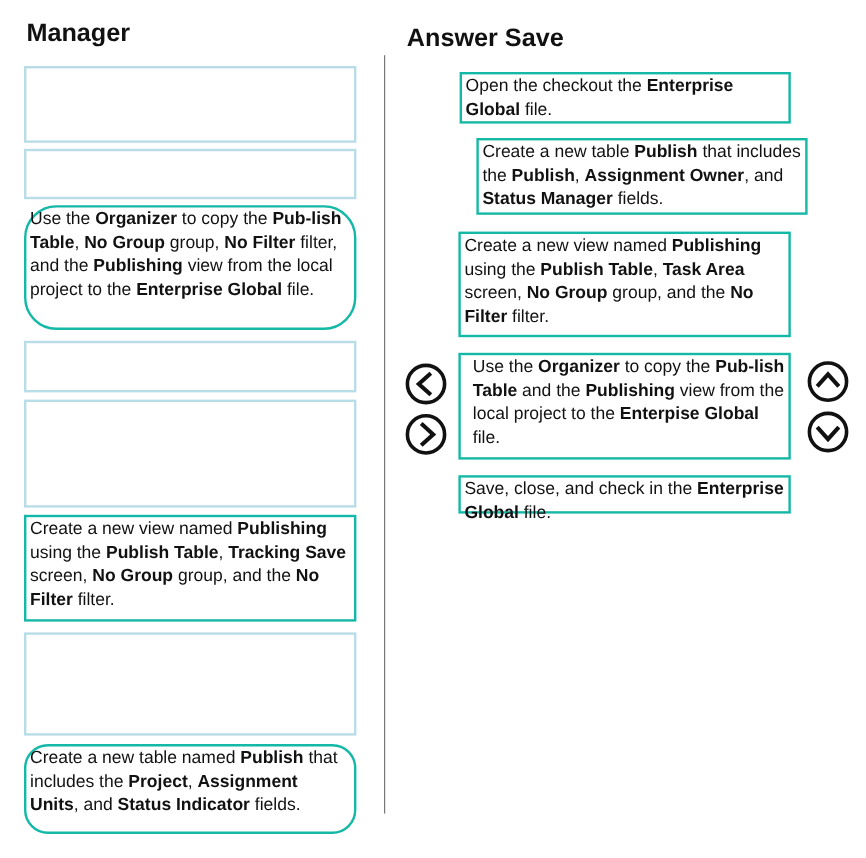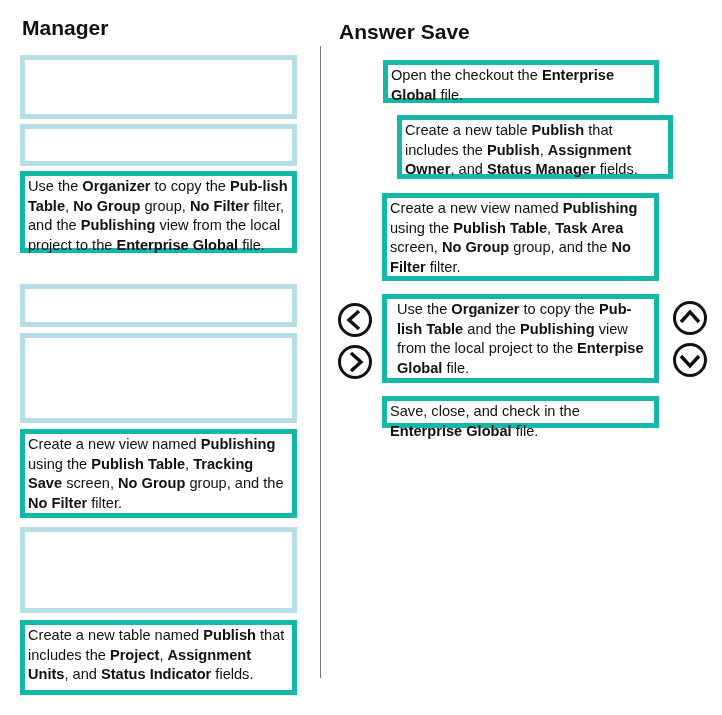--- a/index.html
+++ b/index.html
@@ -1,43 +1,43 @@
 <!DOCTYPE html>
 <html><head>
 <meta charset="utf-8">
 <style>
   html, body { margin:0; padding:0; background:#ffffff; }
   body { width:722px; height:715px; position:relative; overflow:hidden;
          font-family:"Liberation Sans", sans-serif; color:#111; }
   .heading { position:absolute; font-weight:bold; font-size:21px; color:#111; }
   .divider { position:absolute; left:320px; top:46px; width:1px; height:632px; background:#777; }
-  .box { position:absolute; box-sizing:border-box; border:5px solid #14b8a6;
+  .box { position:absolute; box-sizing:border-box; border:2px solid #14b8a6;
          background:#fff; font-size:14.6px; line-height:19.5px; padding:1px 3px 0 3px; }
   .box b { font-weight:bold; }
   .box.empty { border-color:#b9dde6; }
   .nav { position:absolute; width:36px; height:36px; cursor:pointer; }
   .nav svg { width:36px; height:36px; display:block; }
 </style>
 </head>
 <body>
 
 <div class="heading" style="left:22px;top:16px;">Manager</div>
 <div class="heading" style="left:339px;top:20px;">Answer Save</div>
 
 <div class="divider"></div>
 
 <div>
   <div class="box empty" style="left:20px;top:55px;width:277px;height:64px;"></div>
   <div class="box empty" style="left:20px;top:124px;width:277px;height:42px;"></div>
-  <div class="box rich" style="left:20px;top:171px;width:277px;height:82px;"><span>Use the </span><b>Organizer</b><span> to copy the </span><b>Pub-lish Table</b><span>, </span><b>No Group</b><span> group, </span><b>No Filter</b><span> filter, and the </span><b>Publishing</b><span> view from the local project to the </span><b>Enterprise Global</b><span> file.</span></div>
+  <div class="box rich" style="left:20px;top:171px;width:277px;height:104px;border-radius:27px;"><span>Use the </span><b>Organizer</b><span> to copy the </span><b>Pub-lish Table</b><span>, </span><b>No Group</b><span> group, </span><b>No Filter</b><span> filter, and the </span><b>Publishing</b><span> view from the local project to the </span><b>Enterprise Global</b><span> file.</span></div>
   <div class="box empty" style="left:20px;top:284px;width:277px;height:43px;"></div>
   <div class="box empty" style="left:20px;top:333px;width:277px;height:90px;"></div>
   <div class="box rich" style="left:20px;top:429px;width:277px;height:89px;"><span>Create a new view named </span><b>Publishing</b><span> using the </span><b>Publish Table</b><span>, </span><b>Tracking Save</b><span> screen, </span><b>No Group</b><span> group, and the </span><b>No Filter</b><span> filter.</span></div>
   <div class="box empty" style="left:20px;top:527px;width:277px;height:86px;"></div>
-  <div class="box rich" style="left:20px;top:620px;width:277px;height:75px;"><span>Create a new table named </span><b>Publish</b><span> that includes the </span><b>Project</b><span>, </span><b>Assignment Units</b><span>, and </span><b>Status Indicator</b><span> fields.</span></div>
+  <div class="box rich" style="left:20px;top:620px;width:277px;height:75px;border-radius:20px;"><span>Create a new table named </span><b>Publish</b><span> that includes the </span><b>Project</b><span>, </span><b>Assignment Units</b><span>, and </span><b>Status Indicator</b><span> fields.</span></div>
 </div>
 
 <div>
   <div class="box rich" style="left:383px;top:60px;width:276px;height:43px;"><span>Open the checkout the </span><b>Enterprise Global</b><span> file.</span></div>
   <div class="box rich" style="left:397px;top:115px;width:276px;height:64px;"><span>Create a new table </span><b>Publish</b><span> that includes the </span><b>Publish</b><span>, </span><b>Assignment Owner</b><span>, and </span><b>Status Manager</b><span> fields.</span></div>
   <div class="box rich" style="left:382px;top:193px;width:277px;height:88px;"><span>Create a new view named </span><b>Publishing</b><span> using the </span><b>Publish Table</b><span>, </span><b>Task Area</b><span> screen, </span><b>No Group</b><span> group, and the </span><b>No Filter</b><span> filter.</span></div>
   <div class="box rich" style="left:382px;top:294px;width:277px;height:89px;padding-left:10px;"><span>Use the </span><b>Organizer</b><span> to copy the </span><b>Pub-lish Table</b><span> and the </span><b>Publishing</b><span> view from the local project to the </span><b>Enterpise Global</b><span> file.</span></div>
   <div class="box rich" style="left:382px;top:396px;width:277px;height:32px;"><span>Save, close, and check in the </span><b>Enterprise Global</b><span> file.</span></div>
 </div>
 

